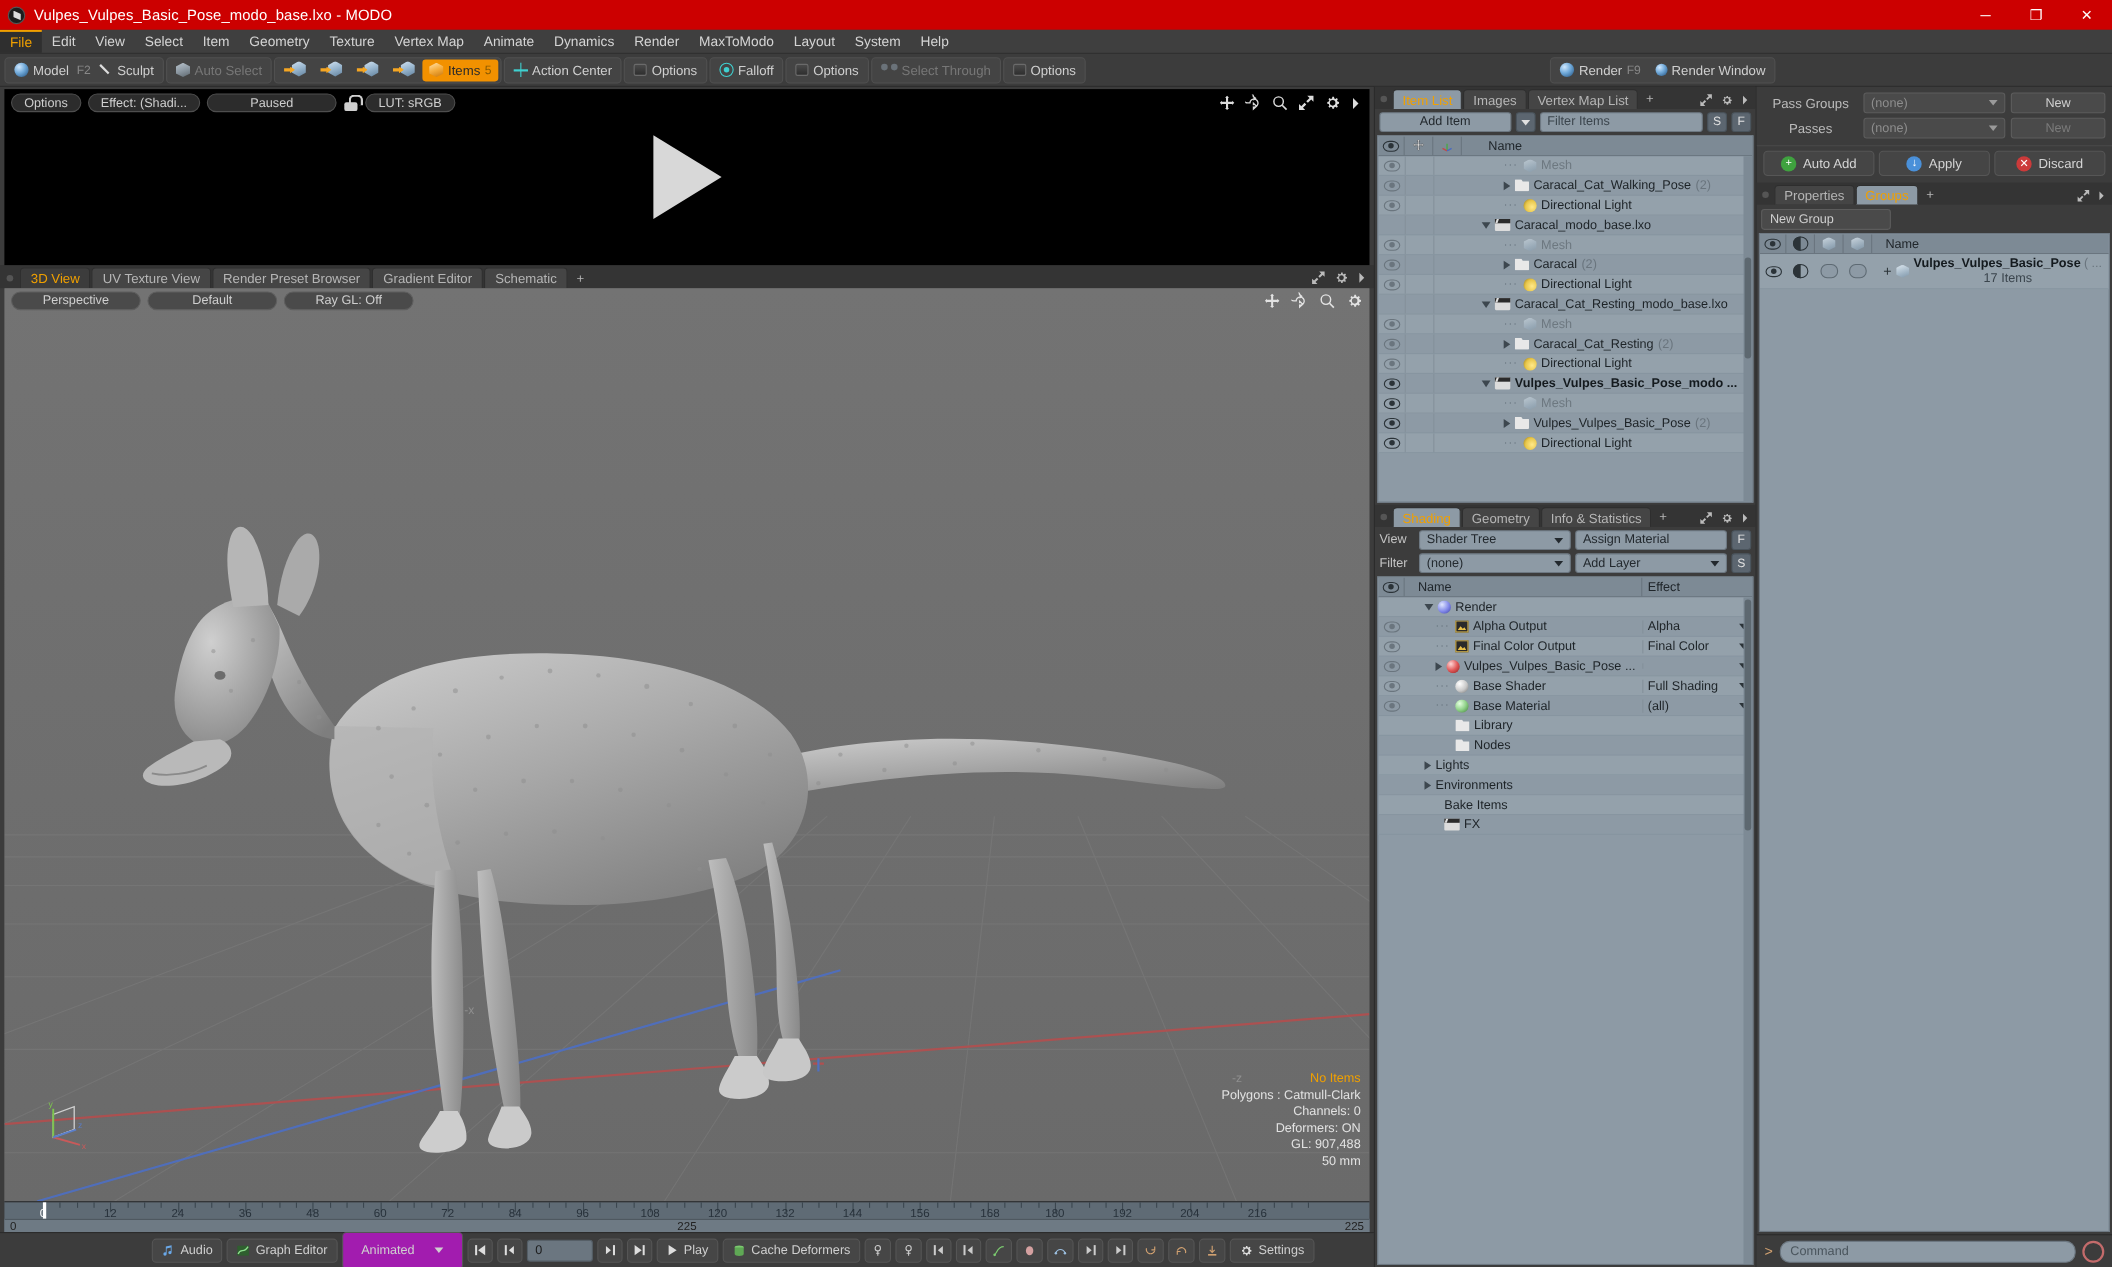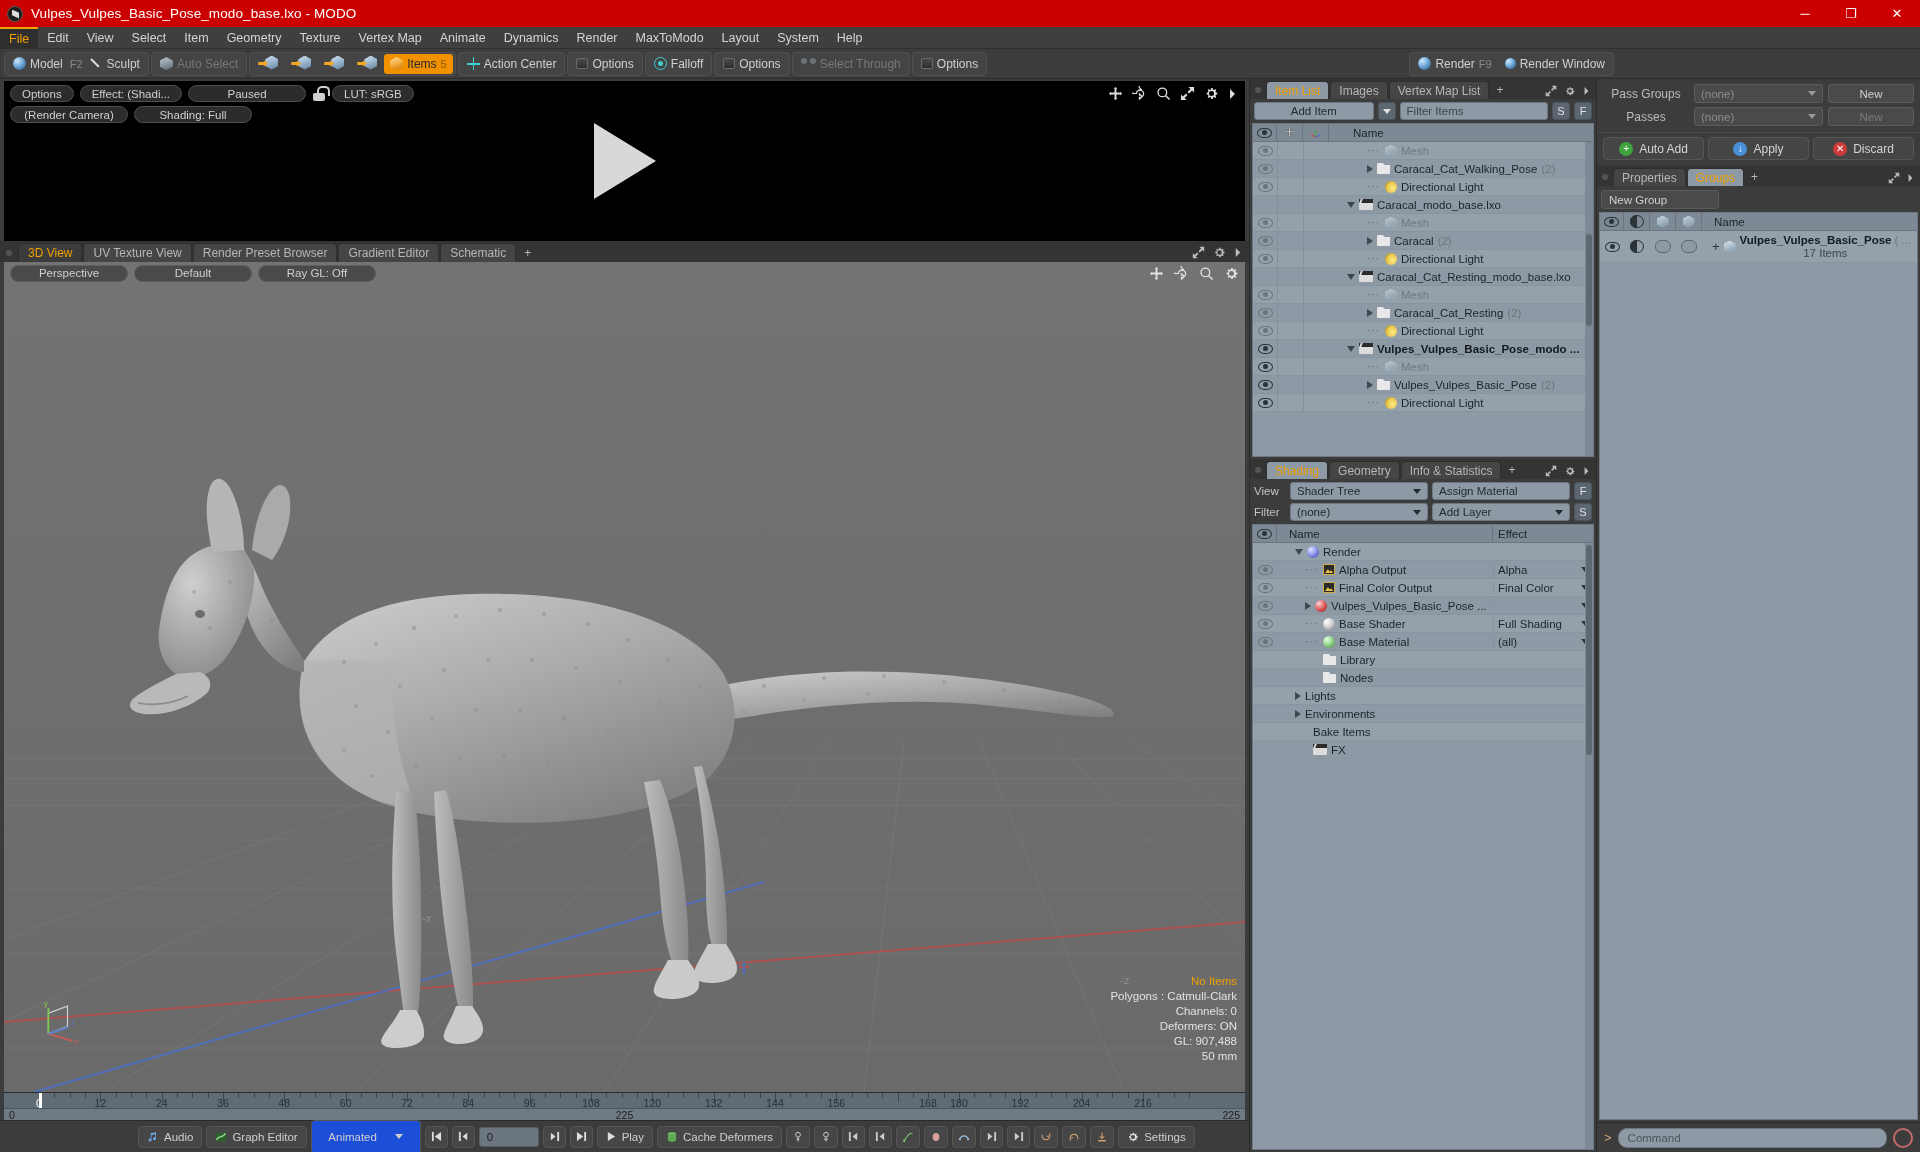--- a/index.html
+++ b/index.html
@@ -117,21 +117,21 @@
             display:flex;align-items:center;justify-content:space-between;padding:0 5px;font-size:10.5px;color:#222;}
   .tl-mid{position:absolute;left:50%;transform:translateX(-50%);font-size:10.5px;color:#222;}
 
   
   .botbar{height:32px;background:#3c3c3c;display:flex;align-items:center;gap:4px;padding:0 6px;flex:none;border-top:1px solid #2b2b2b;}
   .bbtn{height:22px;border:1px solid #555;border-radius:4px;background:#464646;display:flex;align-items:center;gap:5px;
         padding:0 8px;font-size:11.5px;color:#cfcfcf;white-space:nowrap;}
   .bbtn.sq{padding:0 5px;}
   .bnum{height:20px;width:60px;background:#6b7680;border:1px solid #545e66;border-radius:3px;display:flex;align-items:center;
         padding-left:7px;font-size:11.5px;color:#1c1c1c;}
-  .sel-wrap{height:22px;border:1px solid #555;border-radius:4px;background:#1d4ed8;display:flex;align-items:center;
+  .sel-wrap{height:22px;border:1px solid #555;border-radius:4px;background:#a21caf;display:flex;align-items:center;
             padding:16px 6px;font-size:11.5px;color:#cfcfcf;gap:18px;min-width:110px;justify-content:center;}
   .caret{width:0;height:0;border-left:4px solid transparent;border-right:4px solid transparent;border-top:5px solid #cfcfcf;}
 
   
   .panel{display:flex;flex-direction:column;background:#3c3c3c;min-height:0;}
   .pnl-tabs{height:20px;background:#343434;display:flex;align-items:flex-end;gap:1px;padding-left:5px;flex:none;}
   .pnl-tabs .dot{width:6px;height:6px;border-radius:50%;background:#555;margin:0 4px 6px 0;}
   .pnl-tab{height:18px;padding:0 8px;display:flex;align-items:center;font-size:12px;color:#b6b6b6;
            background:#454545;border:1px solid #2e2e2e;border-bottom:none;border-radius:4px 4px 0 0;}
   .pnl-tab.active{background:#8d9aa5;color:#f0a000;}
@@ -371,24 +371,20 @@
     <div class="leftcol">
 
       <div class="renderpane">
         <div class="rp-bar">
           <div class="rp-row">
             <div class="pillbtn">Options</div>
             <div class="pillbtn">Effect: (Shadi...</div>
             <div class="pillbtn wide">Paused</div>
             <div class="lock"></div>
             <div class="pillbtn">LUT: sRGB</div>
-          </div>
-          <div class="rp-row">
-            <div class="pillbtn wide">(Render Camera)</div>
-            <div class="pillbtn wide">Shading: Full</div>
           </div>
         </div>
         <div class="rp-icons">
           <svg width="15" height="15" viewBox="0 0 16 16">
               <path d="M8 1l2 2H9v4h4V6l2 2-2 2V9H9v4h1l-2 2-2-2h1V9H3v1L1 8l2-2v1h4V3H6z" fill="#dcdcdc"></path>
             </svg>
           <svg width="15" height="15" viewBox="0 0 16 16">
               <path d="M8 2.5A5.5 5.5 0 103 8h1.6A3.9 3.9 0 118 12.1V14l3-2.8L8 8.4v1.9" fill="none" stroke="#dcdcdc" stroke-width="1.3"></path>
               <path d="M8 1.2l3 2.4-3 2.3z" fill="#dcdcdc"></path>
             </svg>
@@ -714,21 +710,21 @@
             <div class="tl-num" style="left: 280.333px;">48</div>
             <div class="tl-num" style="left: 341.667px;">60</div>
             <div class="tl-num" style="left: 403px;">72</div>
             <div class="tl-num" style="left: 464.333px;">84</div>
             <div class="tl-num" style="left: 525.667px;">96</div>
             <div class="tl-num" style="left: 587px;">108</div>
             <div class="tl-num" style="left: 648.333px;">120</div>
             <div class="tl-num" style="left: 709.667px;">132</div>
             <div class="tl-num" style="left: 771px;">144</div>
             <div class="tl-num" style="left: 832.333px;">156</div>
-            <div class="tl-num" style="left: 924px;">168</div>
+            <div class="tl-num" style="left: 896px;">168</div>
             <div class="tl-num" style="left: 955px;">180</div>
             <div class="tl-num" style="left: 1016.33px;">192</div>
             <div class="tl-num" style="left: 1077.67px;">204</div>
             <div class="tl-num" style="left: 1139px;">216</div>
           </div>
         <div class="tl-cursor"></div>
         <div class="tl-range">
           <span>0</span>
           <span class="tl-mid">225</span>
           <span>225</span>

